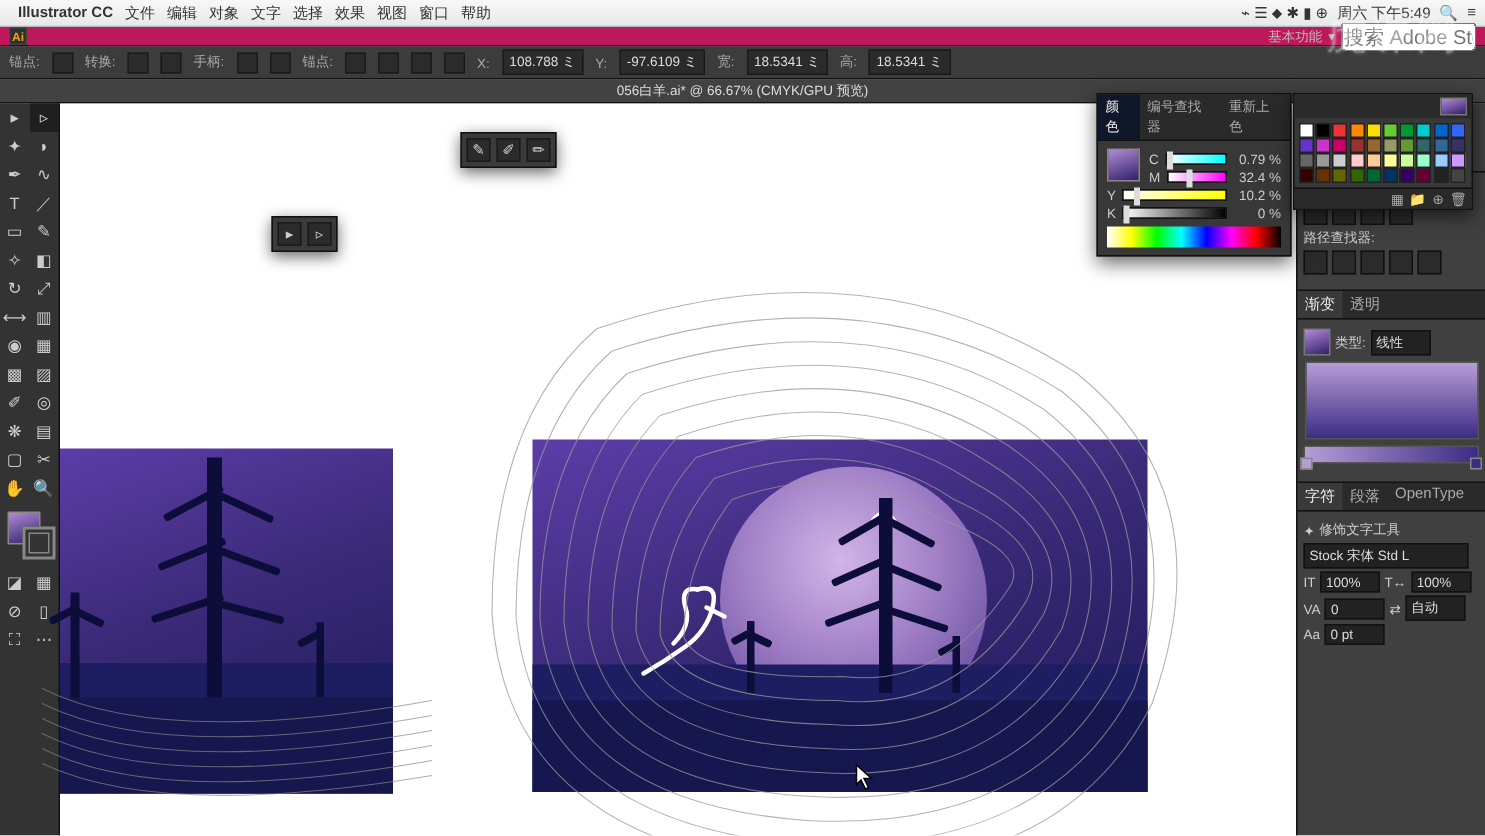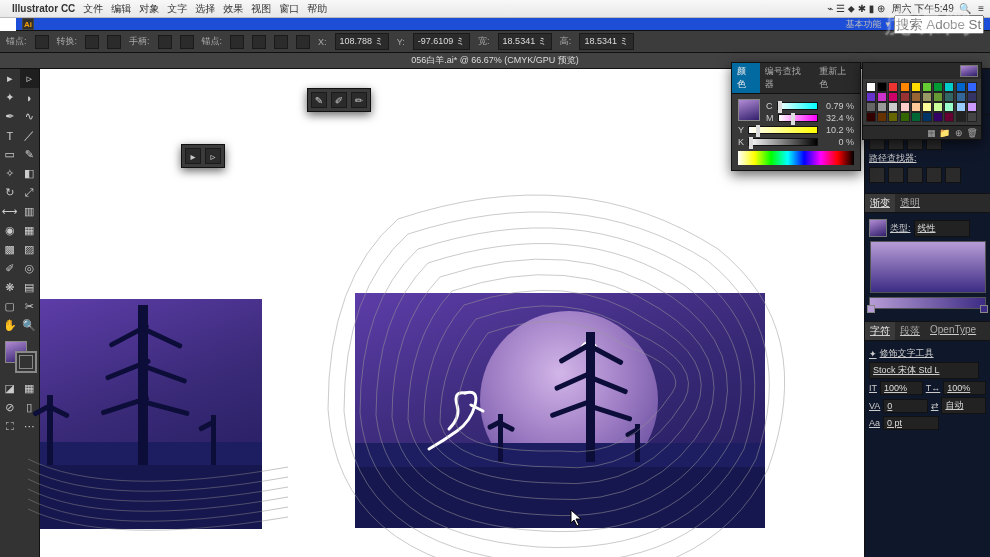--- a/index.html
+++ b/index.html
@@ -3,51 +3,51 @@
 <meta charset="utf-8">
 <style>
 *{margin:0;padding:0;box-sizing:border-box;font-family:-apple-system,"Helvetica Neue",Arial,sans-serif;}
 body{width:990px;height:557px;background:#fff;overflow:hidden;position:relative;}
 .mac-menubar{height:18px;background:linear-gradient(#f8f8f8,#e8e8e8);border-bottom:1px solid #bbb;display:flex;align-items:center;font-size:10px;color:#333;padding:0 6px;}
 .mac-menubar .apple{font-size:11px;margin-right:6px;}
 .mac-menubar .app-name{font-weight:600;margin-right:8px;}
 .mac-menubar .menu-item{margin-right:8px;cursor:default;}
 .mac-right{margin-left:auto;display:flex;align-items:center;gap:6px;font-size:10px;color:#333;}
 .mac-right span{cursor:default;}
-.app-bar{height:13px;background:#1d4ed8;border-bottom:1px solid #111;display:flex;align-items:center;justify-content:flex-end;padding:0 6px;color:#bbb;font-size:9px;margin-left:16px;}
+.app-bar{height:13px;background:#be185d;border-bottom:1px solid #111;display:flex;align-items:center;justify-content:flex-end;padding:0 6px;color:#bbb;font-size:9px;}
 .app-bar .left{margin-right:auto;display:flex;align-items:center;gap:4px;}
 .app-bar .ai-badge{width:12px;height:12px;background:#2e2e2e;color:#f7a100;font-size:8px;font-weight:700;display:inline-flex;align-items:center;justify-content:center;border:1px solid #444;}
 .control-bar{height:22px;background:#3c3c3c;border-bottom:1px solid #111;display:flex;align-items:center;font-size:9px;color:#ccc;padding:0 6px;gap:8px;}
 .control-bar .field{background:#2b2b2b;border:1px solid #1a1a1a;color:#ddd;padding:1px 4px;font-size:9px;min-width:50px;}
 .control-bar .lbl{color:#aaa;}
 .control-bar .ico{width:14px;height:14px;background:#2b2b2b;border:1px solid #1a1a1a;display:inline-block;}
 .doc-tab{height:16px;background:#424242;border-bottom:1px solid #111;display:flex;align-items:center;justify-content:center;color:#ddd;font-size:9px;}
 .workspace{position:absolute;top:69px;left:40px;right:126px;bottom:0;background:#fff;}
 .left-tools{position:absolute;top:69px;left:0;width:40px;bottom:0;background:#333;border-right:1px solid #111;}
 .tool-grid{display:grid;grid-template-columns:1fr 1fr;gap:0;}
 .tool{height:19px;border:0;display:flex;align-items:center;justify-content:center;color:#ccc;font-size:11px;cursor:pointer;}
 .tool.sel{background:#1f1f1f;}
 .fill-stroke{margin:6px 3px;position:relative;height:32px;}
 .fill-box{position:absolute;left:2px;top:0;width:22px;height:22px;background:linear-gradient(160deg,#b18bd4,#311f6c);border:1px solid #888;}
 .stroke-box{position:absolute;left:12px;top:10px;width:22px;height:22px;border:2px solid #888;background:#333;}
 .stroke-box::after{content:"";position:absolute;inset:2px;border:1px solid #888;background:#333;}
-.right-dock{position:absolute;top:69px;right:0;width:126px;bottom:0;background:#0f172a;border-left:1px solid #111;color:#ccc;font-size:9px;overflow:hidden;text-decoration:underline;}
+.right-dock{position:absolute;top:69px;right:0;width:126px;bottom:0;background:#404040;border-left:1px solid #111;color:#ccc;font-size:9px;overflow:hidden;}
 .panel-tabs{display:flex;background:#2a2a2a;border-bottom:1px solid #111;}
 .panel-tab{padding:2px 5px;font-size:10px;color:#aaa;cursor:pointer;}
 .panel-tab.active{background:#3a3a3a;color:#eee;}
 .panel-body{padding:4px;}
 .grad-preview{width:116px;height:52px;background:linear-gradient(#b79dd6,#3d2c85);margin:4px auto;border:1px solid #555;}
 .row{display:flex;align-items:center;gap:3px;margin:2px 0;}
-.mini-field{background:#222;border:1px solid #111;color:#ddd;padding:1px 3px;font-size:9px;width:56px;}
+.mini-field{background:#222;border:1px solid #111;color:#ddd;padding:1px 3px;font-size:9px;width:40px;}
 
 
 .color-panel{position:absolute;top:62px;left:731px;width:130px;background:#383838;border:1px solid #111;box-shadow:0 4px 12px rgba(0,0,0,.6);color:#ccc;font-size:9px;z-index:5;}
 .cp-tabs{display:flex;background:#2a2a2a;border-bottom:1px solid #111;}
 .cp-tab{padding:2px 5px;cursor:pointer;color:#aaa;}
-.cp-tab.active{color:#eee;background:#0369a1;}
+.cp-tab.active{color:#eee;background:#0f172a;}
 .cp-body{padding:5px 6px;}
 .cp-row{display:flex;align-items:center;gap:4px;margin:2px 0;}
 .cp-slider{flex:1;height:8px;position:relative;border:1px solid #111;}
 .cp-slider .thumb{position:absolute;top:-2px;width:4px;height:12px;background:#ddd;}
 .cp-val{width:32px;text-align:right;font-size:9px;}
 .spectrum{height:14px;margin-top:4px;background:linear-gradient(to right,#fff,#ff0,#0f0,#0ff,#00f,#f0f,#f00,#000);}
 
 
 .swatches-panel{position:absolute;top:62px;left:862px;width:120px;background:#383838;border:1px solid #111;box-shadow:0 4px 12px rgba(0,0,0,.6);z-index:5;}
 .sw-grid{display:grid;grid-template-columns:repeat(10,1fr);gap:0;padding:3px;}

